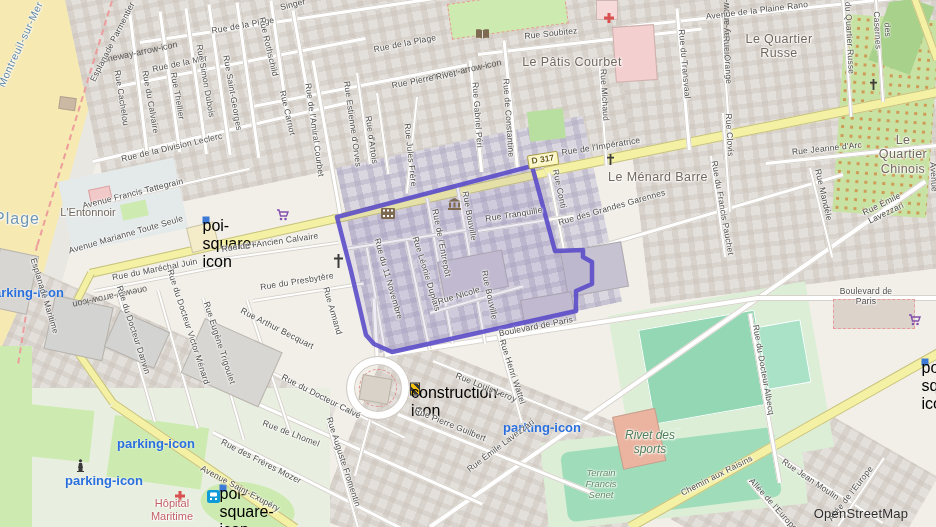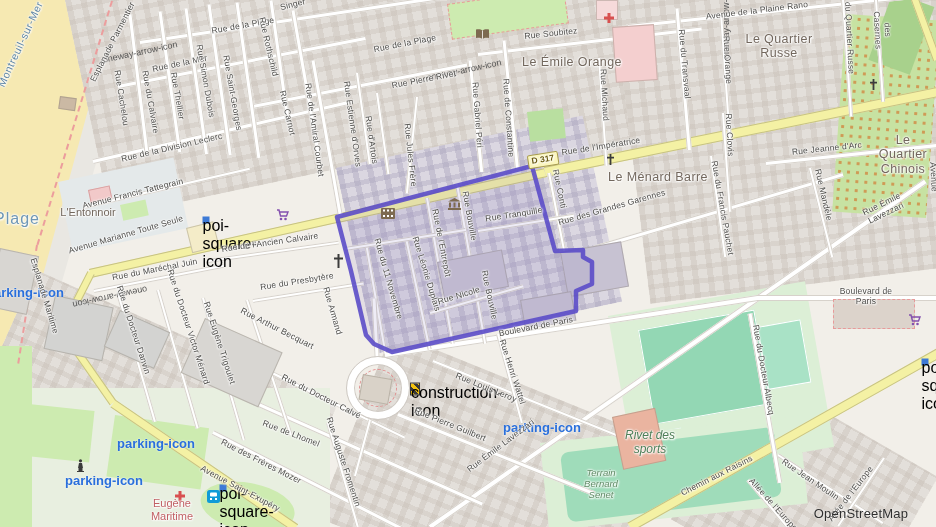--- a/index.html
+++ b/index.html
@@ -275,21 +275,21 @@
     <span class="lbl pl-sm" style="position: absolute; left: 88px; top: 212px; transform: translate(-50%, -50%) rotate(0deg);">L'Entonnoir</span>
     <span class="lbl st" style="position: absolute; left: 126px; top: 235px; transform: translate(-50%, -50%) rotate(-16deg);">Avenue Marianne Toute Seule</span>
     <span class="lbl st" style="position: absolute; left: 44px; top: 296px; transform: translate(-50%, -50%) rotate(73deg);">Esplanade Maritime</span>
     <span class="lbl st" style="position: absolute; left: 424px; top: 80px; transform: translate(-50%, -50%) rotate(-11deg);">Rue Pierre Rivet</span>
     <span class="lbl st" style="position: absolute; left: 352px; top: 124px; transform: translate(-50%, -50%) rotate(82deg);">Rue Estienne d'Orves</span>
     <span class="lbl st" style="position: absolute; left: 371px; top: 140px; transform: translate(-50%, -50%) rotate(82deg);">Rue d'Artois</span>
     <span class="lbl st" style="position: absolute; left: 410px; top: 155px; transform: translate(-50%, -50%) rotate(84deg);">Rue Jules Frère</span>
     <span class="lbl st" style="position: absolute; left: 477px; top: 115px; transform: translate(-50%, -50%) rotate(86deg);">Rue Gabriel Péri</span>
     <span class="lbl st" style="position: absolute; left: 508px; top: 118px; transform: translate(-50%, -50%) rotate(86deg);">Rue de Constantine</span>
     <span class="lbl st" style="position: absolute; left: 551px; top: 34px; transform: translate(-50%, -50%) rotate(-6deg);">Rue Soubitez</span>
-    <span class="lbl pl" style="position: absolute; left: 572px; top: 62px; transform: translate(-50%, -50%) rotate(0deg);">Le Émile Orange</span>
+    <span class="lbl pl" style="position: absolute; left: 572px; top: 62px; transform: translate(-50%, -50%) rotate(0deg);">Le Pâtis Courbet</span>
     <span class="lbl st" style="position: absolute; left: 604px; top: 95px; transform: translate(-50%, -50%) rotate(87deg);">Rue Michaud</span>
     <span class="lbl st" style="position: absolute; left: 601px; top: 147px; transform: translate(-50%, -50%) rotate(-9deg);">Rue de l'Impératrice</span>
     <span class="lbl pl" style="position: absolute; left: 658px; top: 177px; transform: translate(-50%, -50%) rotate(0deg);">Le Ménard Barre</span>
     <span class="lbl st" style="position: absolute; left: 757px; top: 11px; transform: translate(-50%, -50%) rotate(-7deg);">Avenue de la Plaine Rano</span>
     <span class="lbl st" style="position: absolute; left: 684px; top: 64px; transform: translate(-50%, -50%) rotate(85deg);">Rue du Transvaal</span>
     <span class="lbl st" style="position: absolute; left: 727px; top: 60px; transform: translate(-50%, -50%) rotate(87deg);">Rue Orange</span>
     <span class="lbl pl" style="position: absolute; left: 779px; top: 46px; transform: translate(-50%, -50%) rotate(0deg);">Le Quartier
 Russe</span>
     <span class="lbl st" style="position: absolute; left: 849px; top: 38px; transform: translate(-50%, -50%) rotate(87deg);">du Quartier Russe</span>
     <span class="lbl st" style="position: absolute; left: 882px; top: 30px; transform: translate(-50%, -50%) rotate(87deg);">des Casernes</span>
@@ -325,24 +325,24 @@
     <span class="lbl st" style="position: absolute; left: 450px; top: 425px; transform: translate(-50%, -50%) rotate(22deg);">Rue Pierre Guilbert</span>
     <span class="lbl st" style="position: absolute; left: 486px; top: 388px; transform: translate(-50%, -50%) rotate(22deg);">Rue Louis Leroy</span>
     <span class="lbl st" style="position: absolute; left: 512px; top: 372px; transform: translate(-50%, -50%) rotate(72deg);">Rue Henri Wattel</span>
     <span class="lbl st" style="position: absolute; left: 536px; top: 327px; transform: translate(-50%, -50%) rotate(-11deg);">Boulevard de Paris</span>
     <span class="lbl st" style="position: absolute; left: 501px; top: 446px; transform: translate(-50%, -50%) rotate(-37deg);">Rue Émile Lavezzari</span>
     <span class="lbl st" style="position: absolute; left: 866px; top: 297px; transform: translate(-50%, -50%) rotate(0deg);">Boulevard de Paris</span>
     <span class="lbl st" style="position: absolute; left: 763px; top: 370px; transform: translate(-50%, -50%) rotate(80deg);">Rue du Docteur Albecq</span>
     <span class="lbl park" style="position: absolute; left: 650px; top: 443px; transform: translate(-50%, -50%) rotate(0deg);">Rivet des
 sports</span>
     <span class="lbl park-sm" style="position: absolute; left: 601px; top: 484px; transform: translate(-50%, -50%) rotate(0deg);">Terrain
-Bernard
+Francis
 Senet</span>
     <span class="lbl st" style="position: absolute; left: 717px; top: 476px; transform: translate(-50%, -50%) rotate(-27deg);">Chemin aux Raisins</span>
     <span class="lbl st" style="position: absolute; left: 810px; top: 480px; transform: translate(-50%, -50%) rotate(34deg);">Rue Jean Moulin</span>
     <span class="lbl st" style="position: absolute; left: 773px; top: 505px; transform: translate(-50%, -50%) rotate(48deg);">Allée de l'Europe</span>
     <span class="lbl st" style="position: absolute; left: 851px; top: 494px; transform: translate(-50%, -50%) rotate(-52deg);">Allée de l'Europe</span>
     <span class="lbl st" style="position: absolute; left: 933px; top: 177px; transform: translate(-50%, -50%) rotate(87deg);">Avenue</span>
-    <span class="lbl hospital" style="position: absolute; left: 172px; top: 510px; transform: translate(-50%, -50%) rotate(0deg);">Eugène
+    <span class="lbl hospital" style="position: absolute; left: 172px; top: 510px; transform: translate(-50%, -50%) rotate(0deg);">Hôpital
 Maritime</span>
     <span class="lbl attr" style="position: absolute; left: 861px; top: 514px; transform: translate(-50%, -50%) rotate(0deg);">OpenStreetMap</span>
     <span class="lbl shield" style="position: absolute; left: 543px; top: 160px; transform: translate(-50%, -50%) rotate(-9deg);">D 317</span>
   </div>
 
 </body></html>

